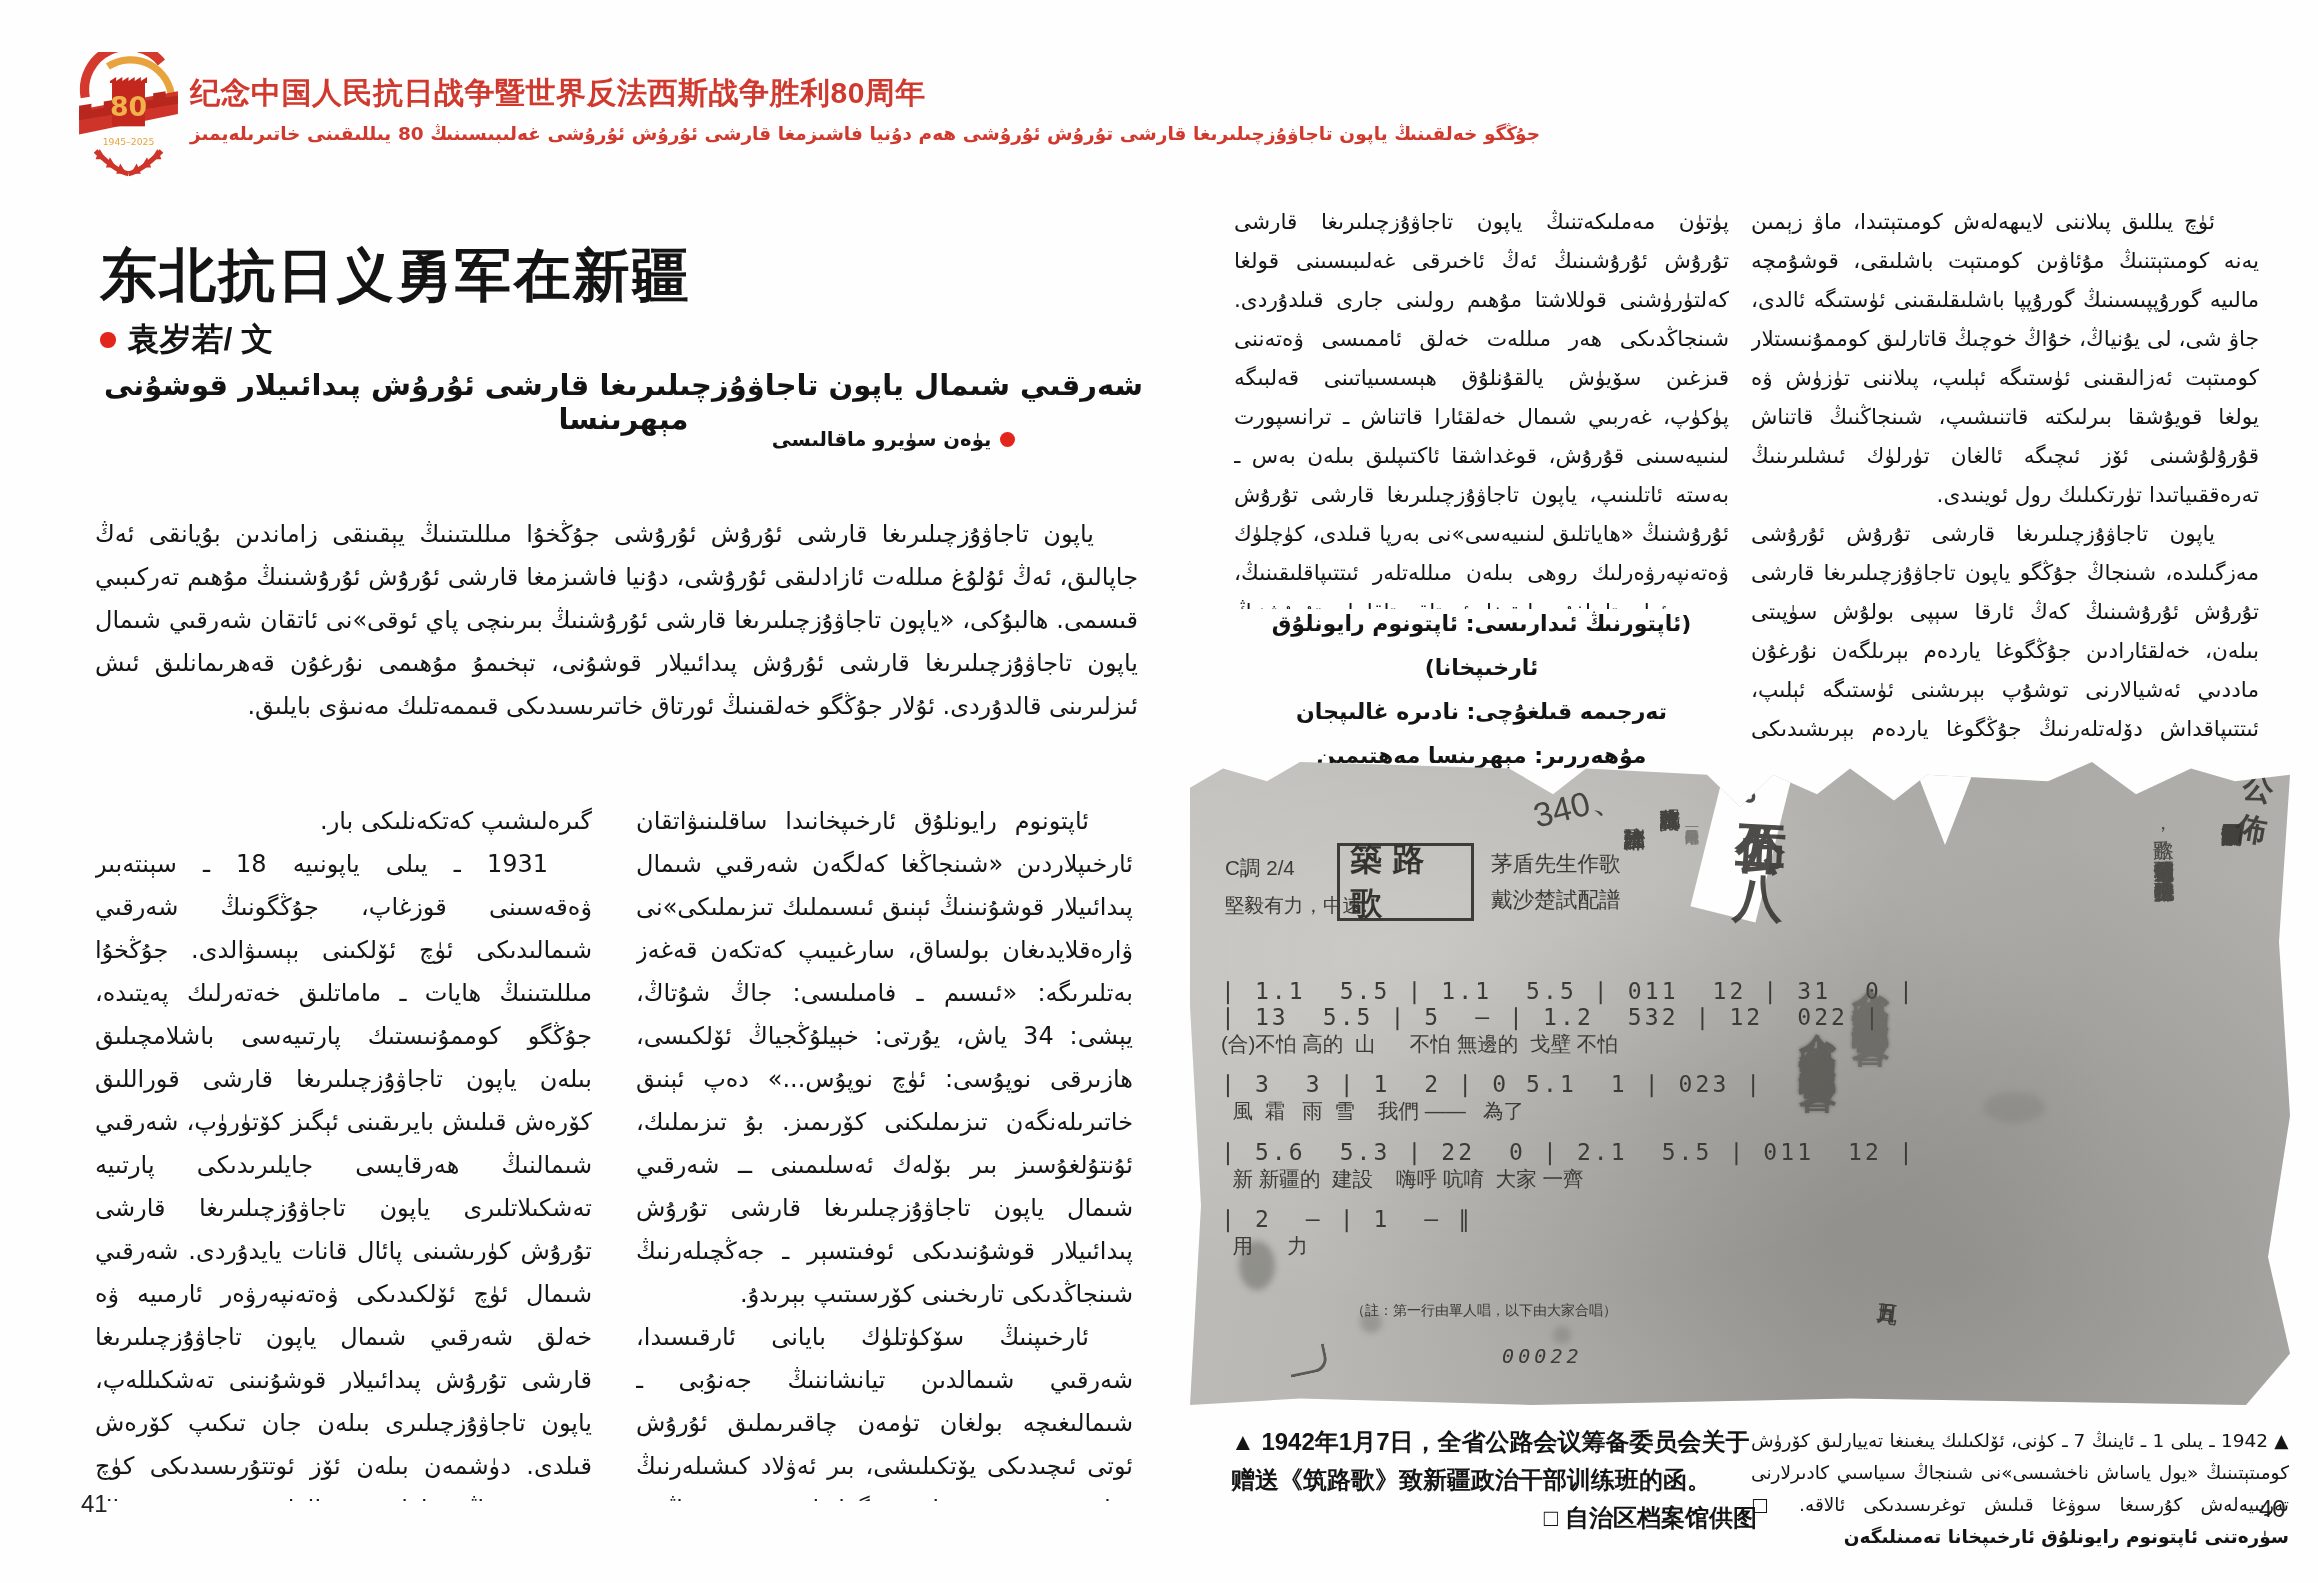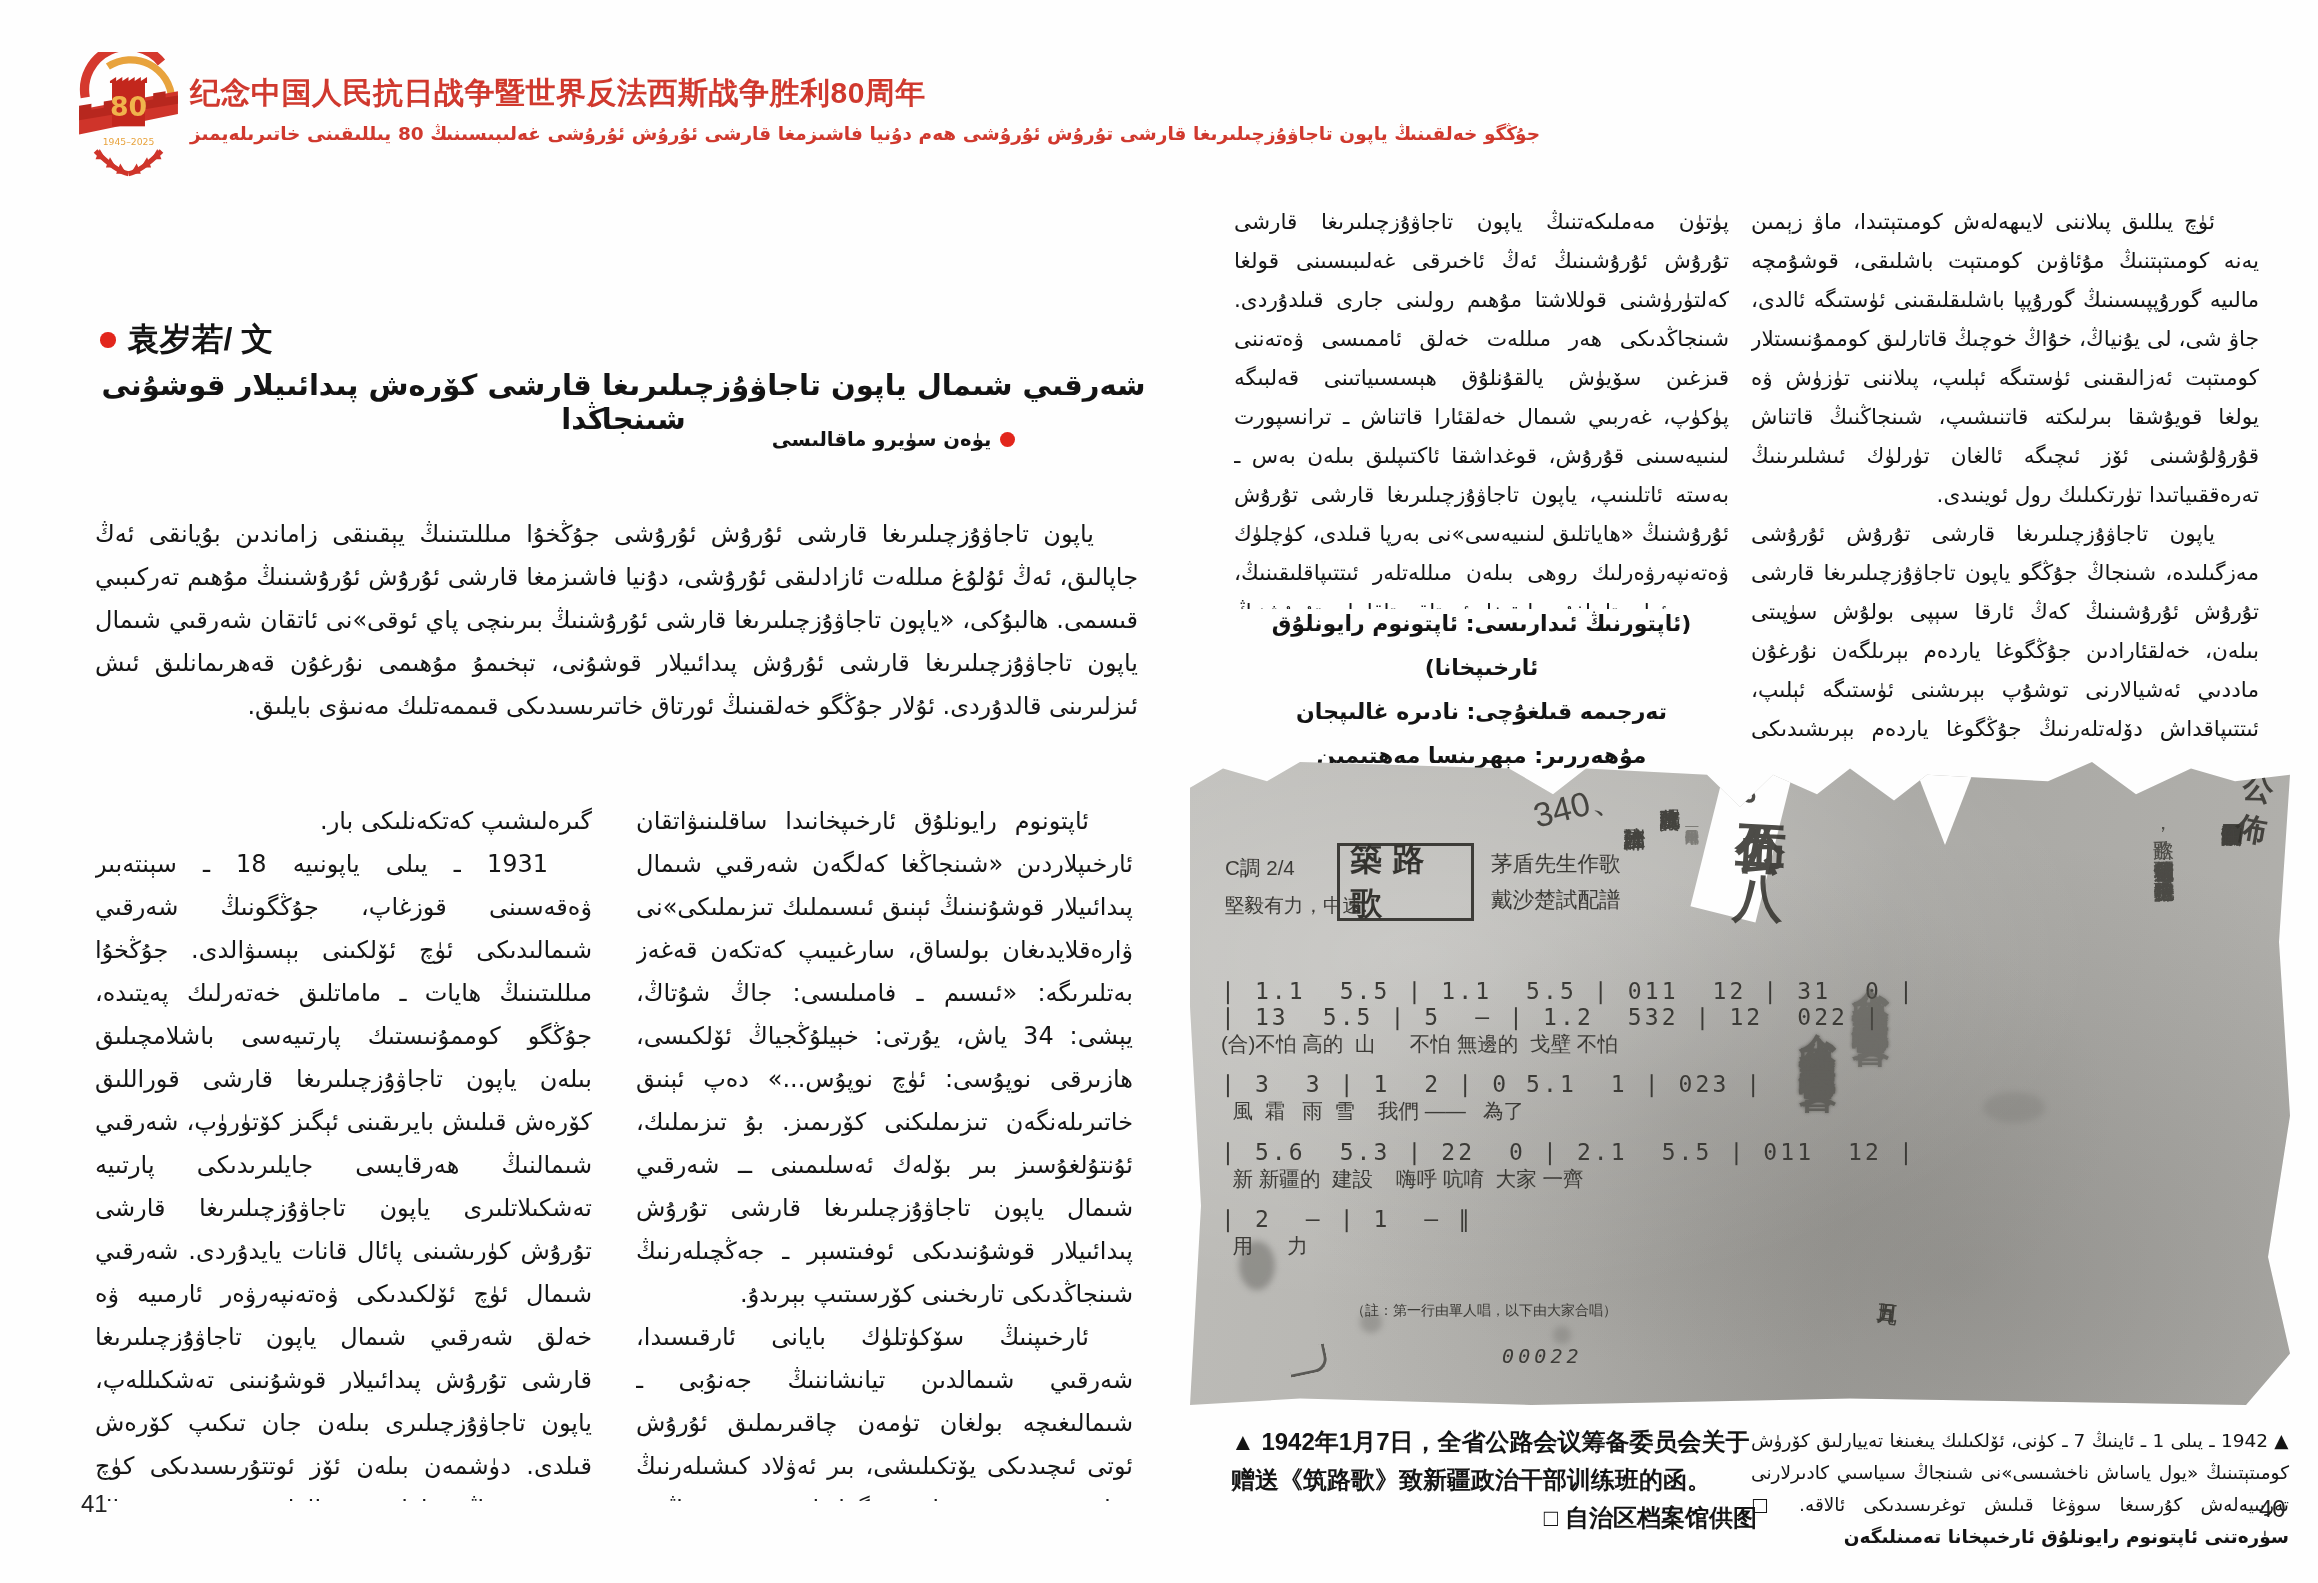--- a/index.html
+++ b/index.html
@@ -66,27 +66,28 @@
       <text x="50" y="62" font-size="26" font-weight="bold" fill="#f0b34c" text-anchor="middle" font-family="DejaVu Sans, sans-serif">80</text>
       <text x="50" y="90" font-size="9" fill="#e8a33d" text-anchor="middle" font-family="DejaVu Sans, sans-serif">1945–2025</text>
       <path d="M 18 96 Q 38 116 50 118" fill="none" stroke="#cf342a" stroke-width="5"></path>
       <path d="M 82 96 Q 62 116 50 118" fill="none" stroke="#cf342a" stroke-width="5"></path>
       <path d="M 22 94 l 6 10 l -10 0 Z M 32 102 l 6 10 l -10 0 Z M 42 108 l 6 10 l -10 0 Z M 78 94 l -6 10 l 10 0 Z M 68 102 l -6 10 l 10 0 Z M 58 108 l -6 10 l 10 0 Z" fill="#cf342a"></path>
     </svg>
   </div>
   <div class="abs hdr-zh" style="left:190px;top:73px;">纪念中国人民抗日战争暨世界反法西斯战争胜利80周年</div>
   <div class="abs hdr-ug" style="left:190px;top:123px;width:1350px;">جۇڭگو خەلقىنىڭ ياپون تاجاۋۇزچىلىرىغا قارشى تۇرۇش ئۇرۇشى ھەم دۇنيا فاشىزمغا قارشى ئۇرۇش ئۇرۇشى غەلىبىسىنىڭ 80 يىللىقىنى خاتىرىلەيمىز</div>
 
+  <div class="abs art-title" style="left:100px;top:238px;">东北抗日义勇军在新疆</div>
 
   <div class="abs byline-zh" style="left:100px;top:318px;">
     <span class="red-dot"></span>
     <span>袁岁若/ 文</span>
   </div>
 
-  <div class="abs ug-title" style="left:98px;top:368px;width:1051px;">شەرقىي شىمال ياپون تاجاۋۇزچىلىرىغا قارشى كۆرەش پىدائىيلار قوشۇنى شىنجاڭدا</div>
+  <div class="abs ug-title" style="left:98px;top:368px;width:1051px;">شەرقىي شىمال ياپون تاجاۋۇزچىلىرىغا قارشى ئۇرۇش پىدائىيلار قوشۇنى مېھرىنسا</div>
 
   <div class="abs ug-byline" style="left:711px;top:428px;width:304px;justify-content:flex-start;" dir="rtl">
     <span class="red-dot"></span>
     <span>يۈەن سۈيرو ماقالىسى</span>
   </div>
 
   <div class="abs ug lp-body" style="left:95px;top:513px;width:1043px;height:222px;overflow:hidden;">
     <p>ياپون تاجاۋۇزچىلىرىغا قارشى ئۇرۇش ئۇرۇشى جۇڭخۇا مىللىتىنىڭ يېقىنقى زاماندىن بۇيانقى ئەڭ جاپالىق، ئەڭ ئۇلۇغ مىللەت ئازادلىقى ئۇرۇشى، دۇنيا فاشىزمغا قارشى ئۇرۇش ئۇرۇشىنىڭ مۇھىم تەركىبىي قىسمى. ھالبۇكى، «ياپون تاجاۋۇزچىلىرىغا قارشى ئۇرۇشنىڭ بىرىنچى پاي ئوقى»نى ئاتقان شەرقىي شىمال ياپون تاجاۋۇزچىلىرىغا قارشى ئۇرۇش پىدائىيلار قوشۇنى، تېخىمۇ مۇھىمى نۇرغۇن قەھرىمانلىق ئىش ئىزلىرىنى قالدۇردى. ئۇلار جۇڭگو خەلقىنىڭ ئورتاق خاتىرىسىدىكى قىممەتلىك مەنىۋى بايلىق.</p>
   </div>
 

